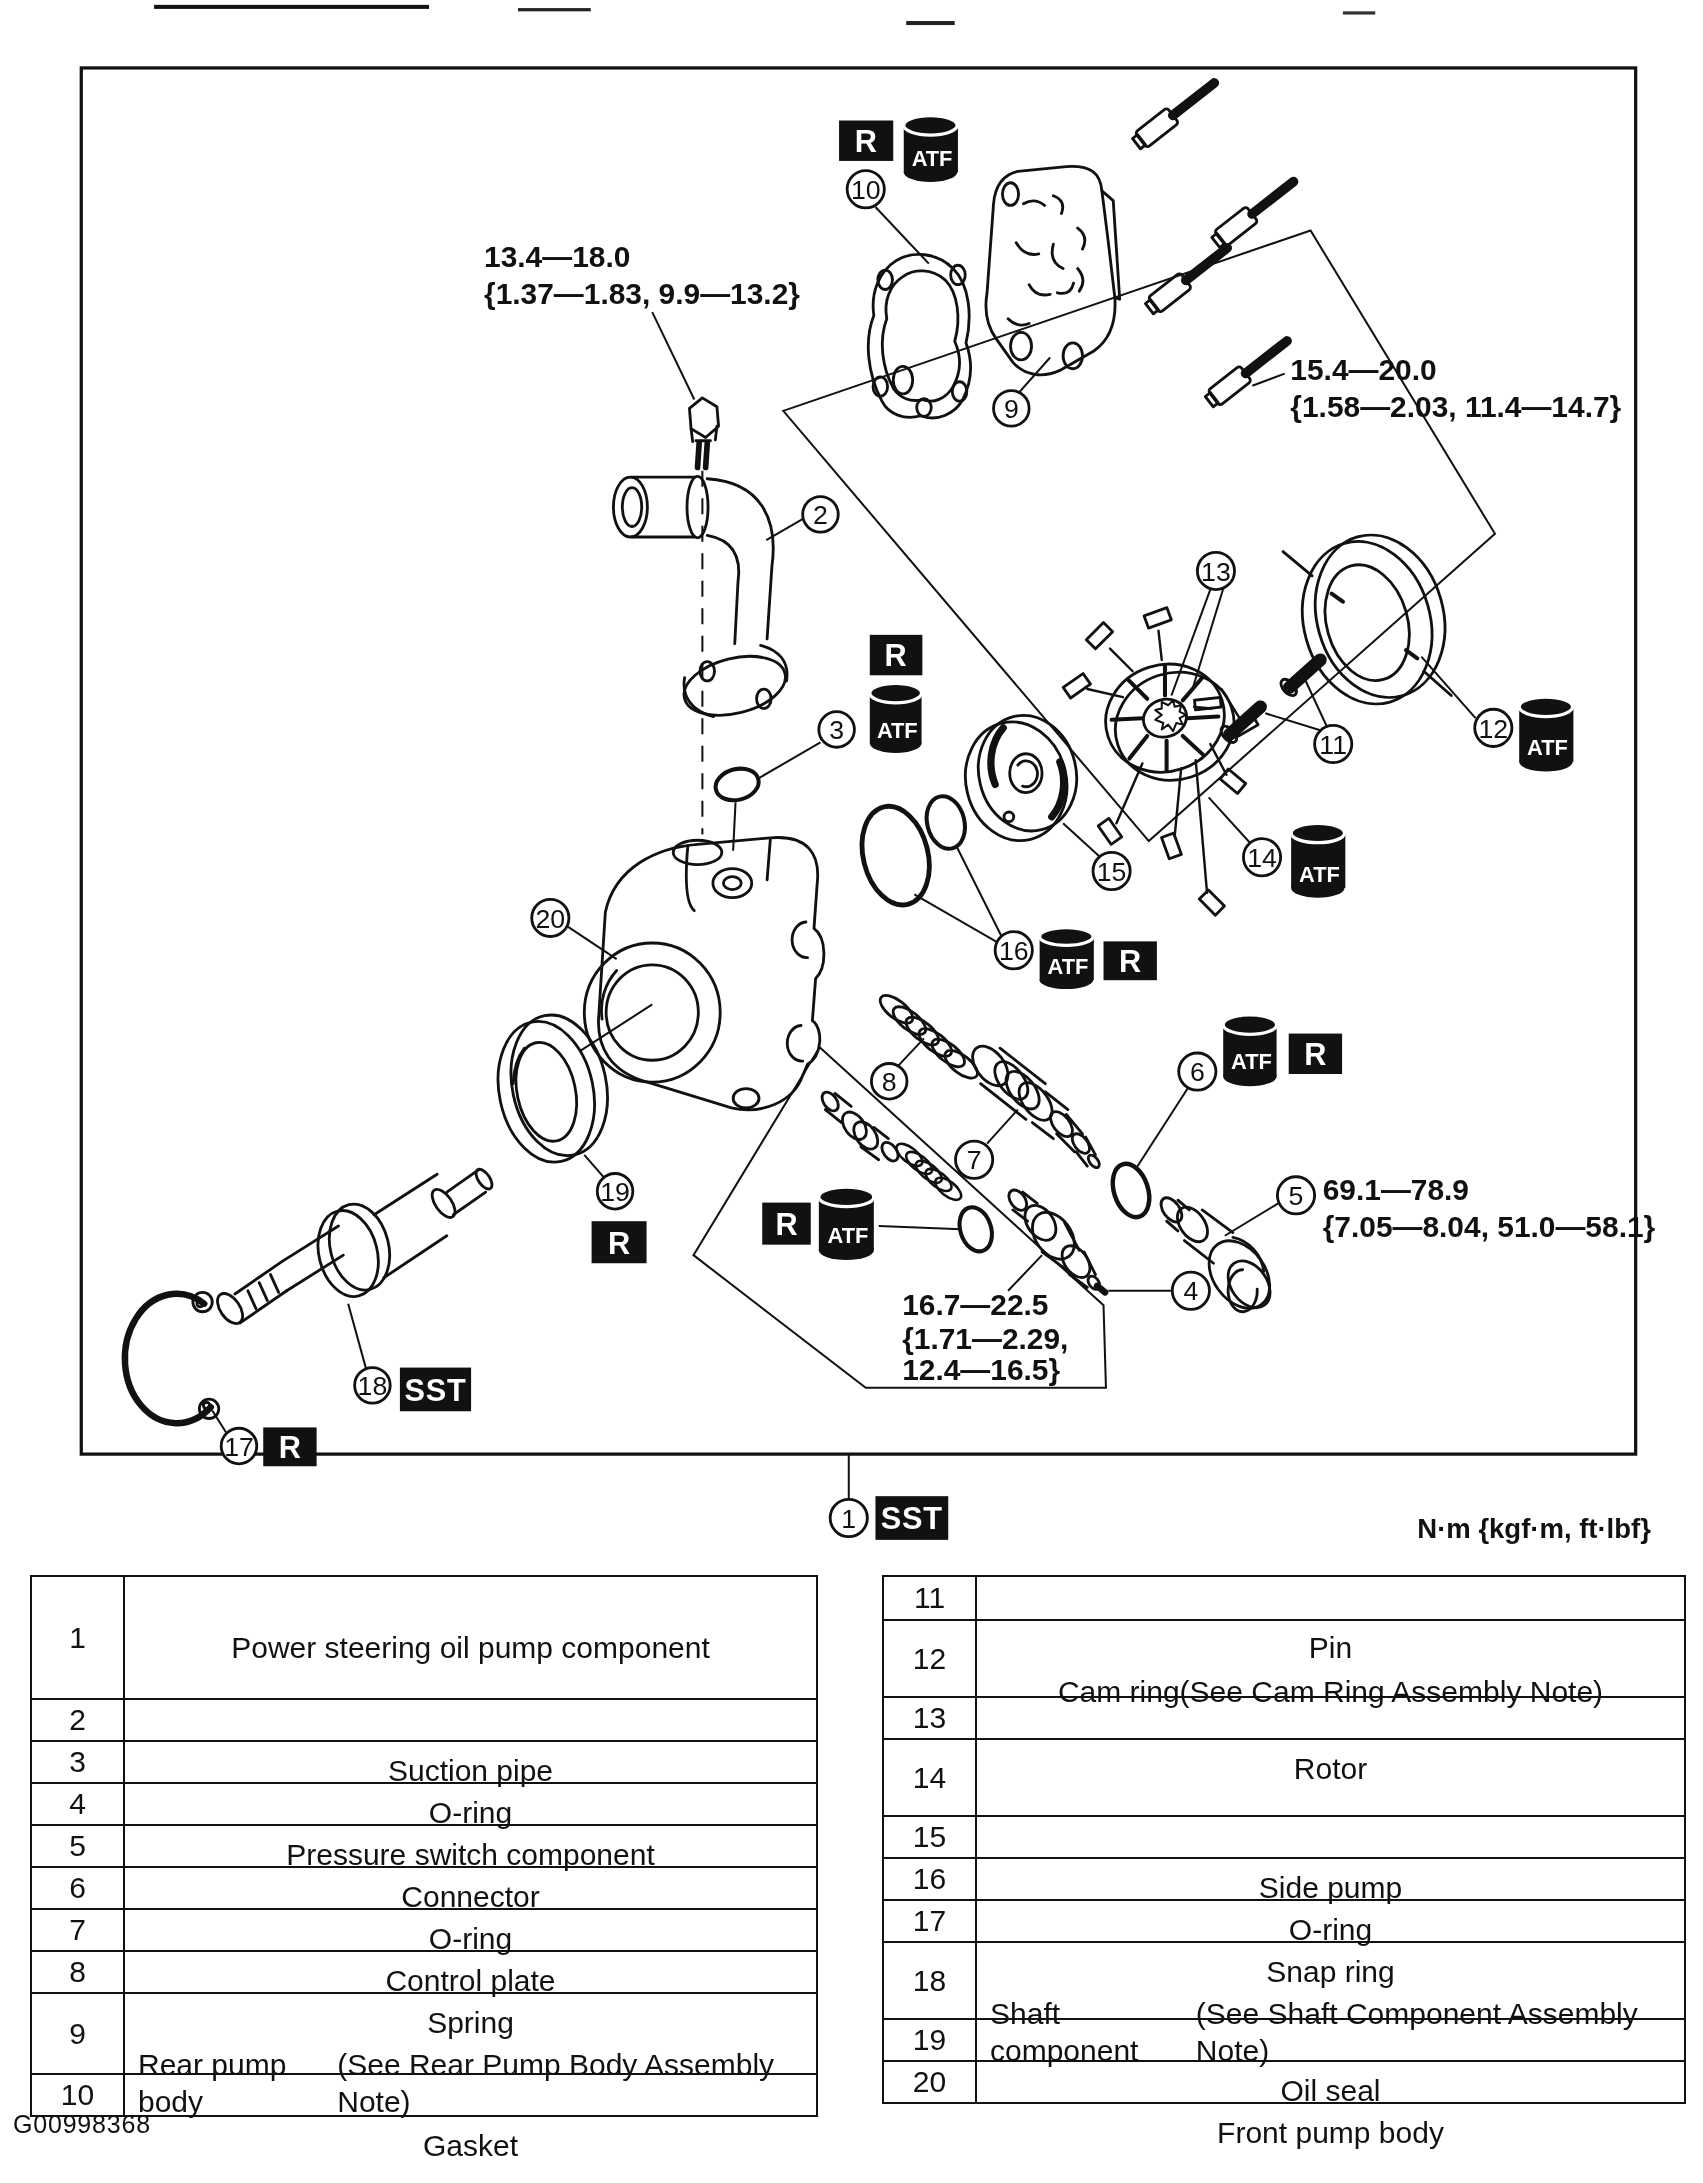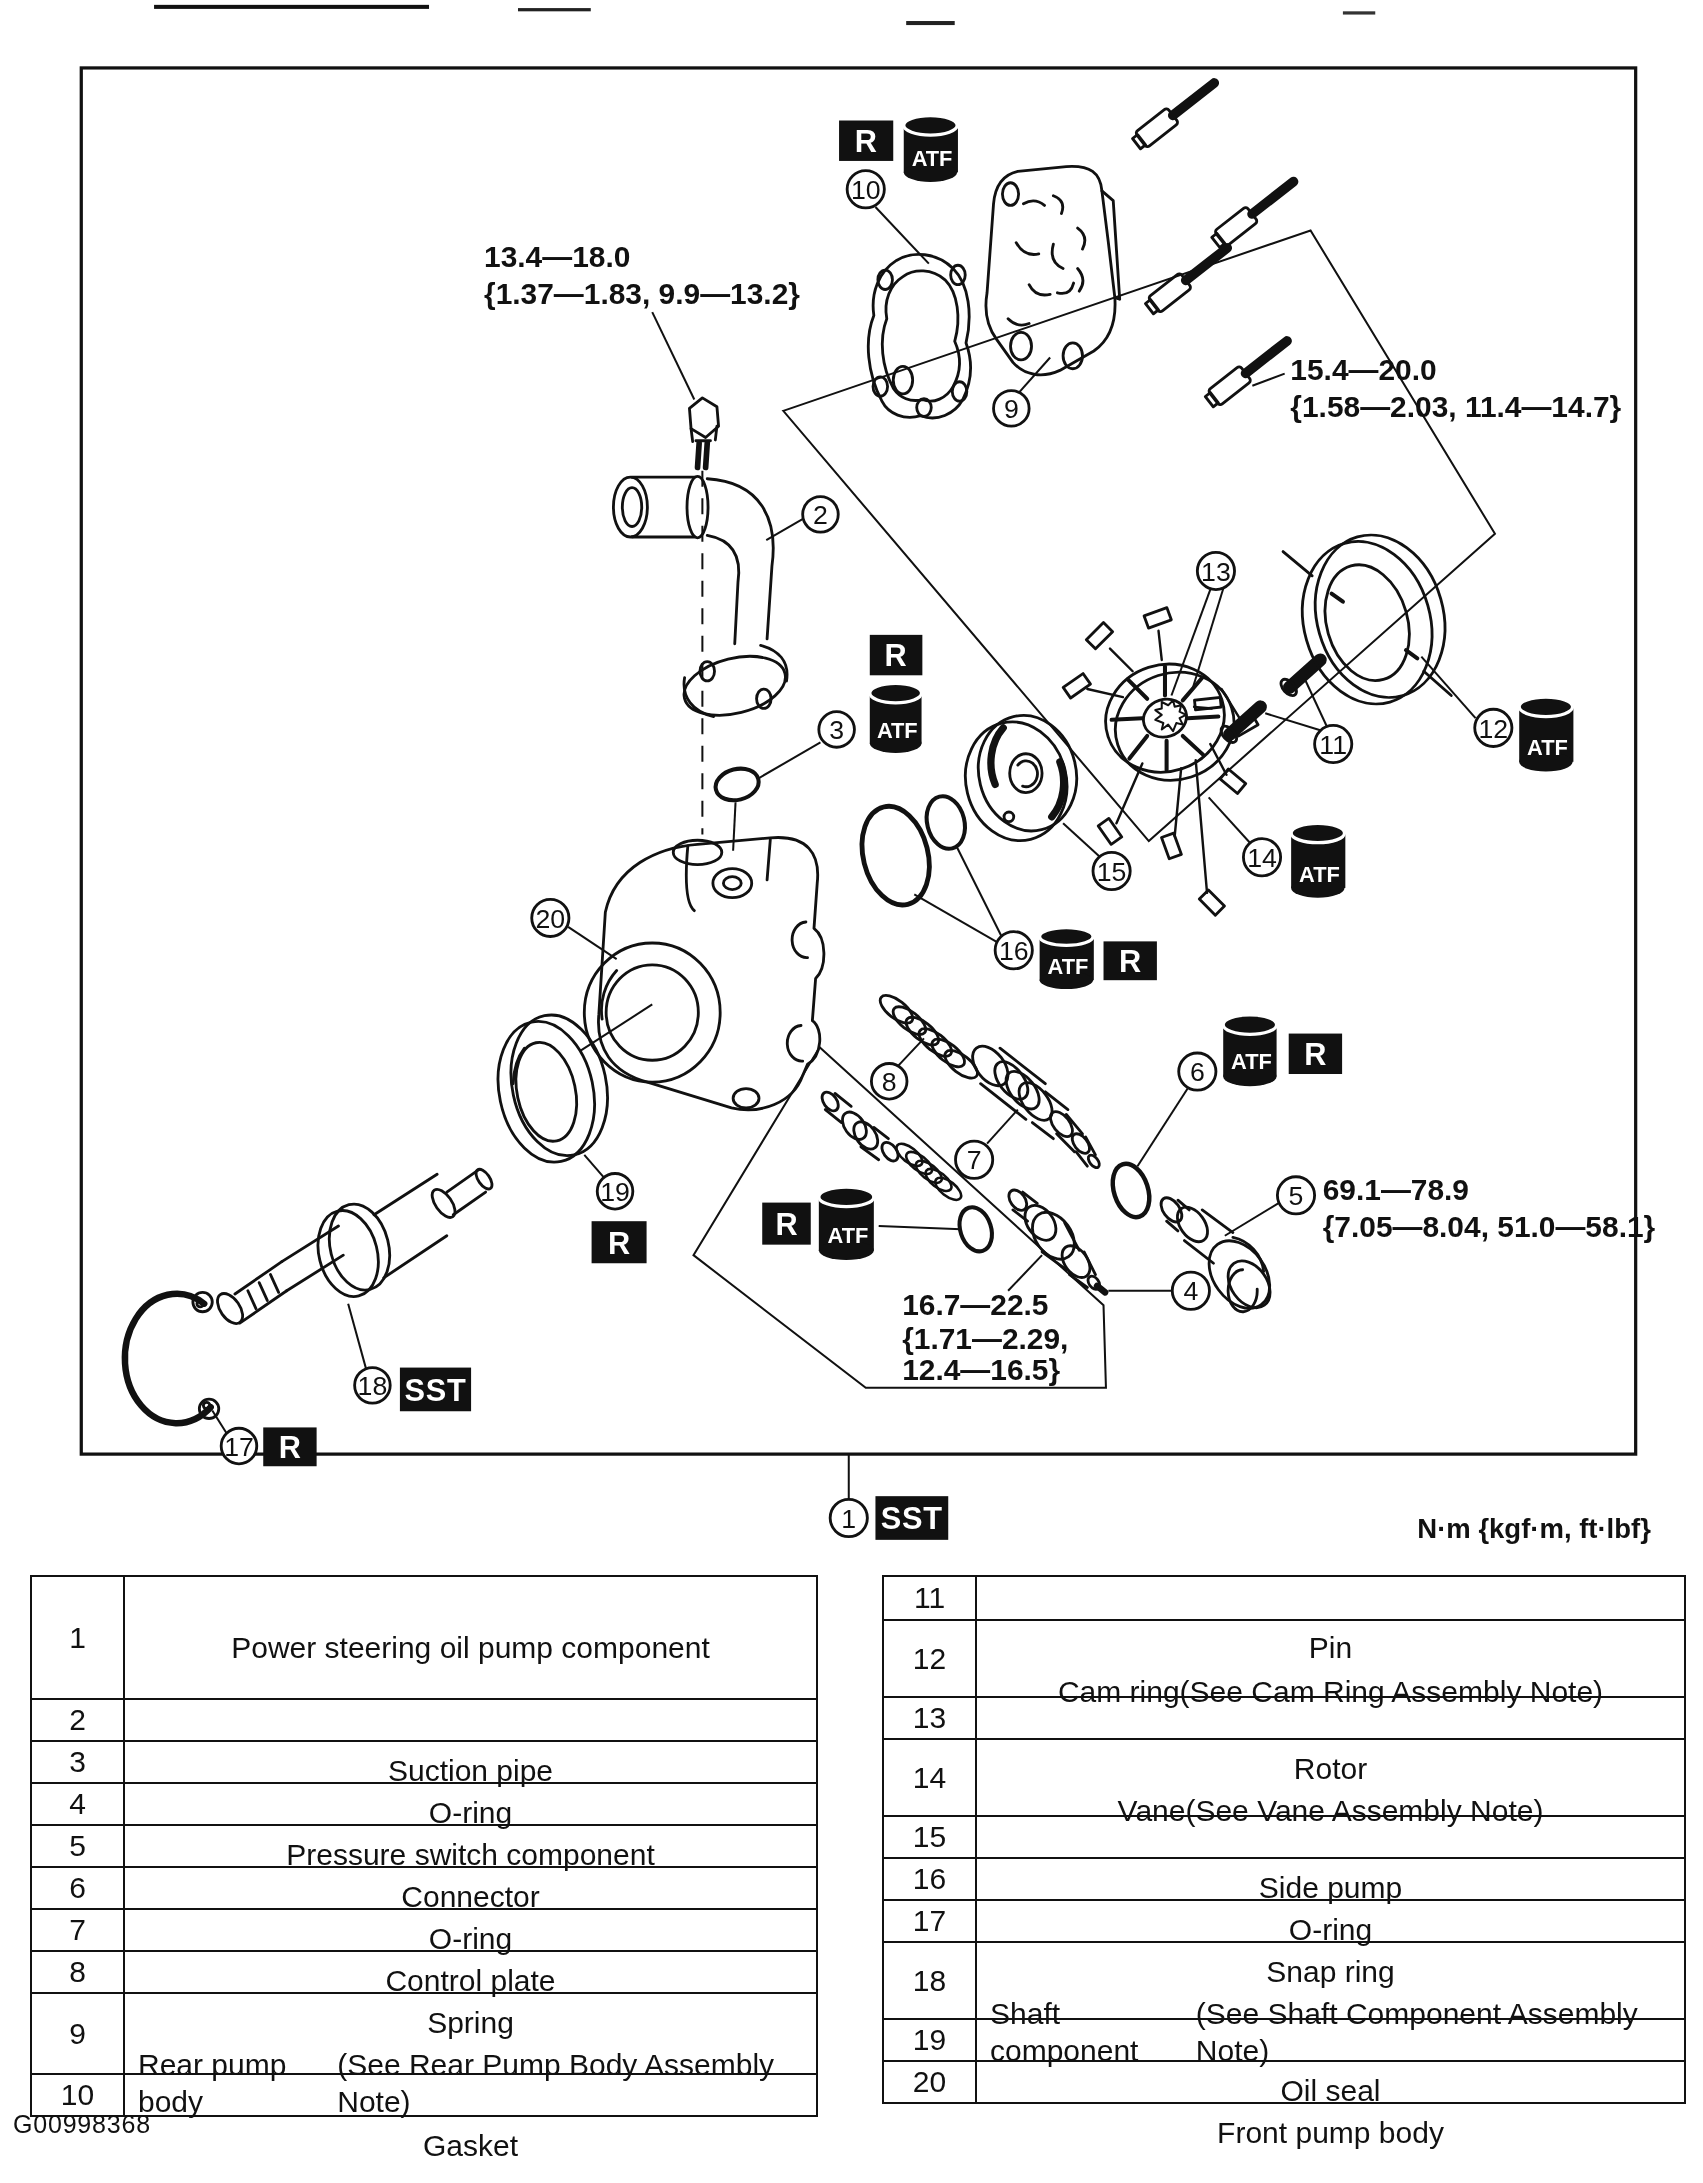--- a/index.html
+++ b/index.html
@@ -589,24 +589,20 @@
     </div>
   </div>
   <div class="trow" style="height:42px;">
         <div class="tnum">13</div>
         <div class="tdesc">
           <span>Rotor</span>
         </div>
       </div>
   <div class="trow" style="height:77px;">
     <div class="tnum">14</div>
-    <div class="tdesc">
-      <span>Vane</span>
-      <span>(See Vane Assembly Note)</span>
-    </div>
   </div>
   <div class="trow" style="height:42px;">
         <div class="tnum">15</div>
         <div class="tdesc">
           <span>Side pump</span>
         </div>
       </div>
   <div class="trow" style="height:42px;">
         <div class="tnum">16</div>
         <div class="tdesc">

